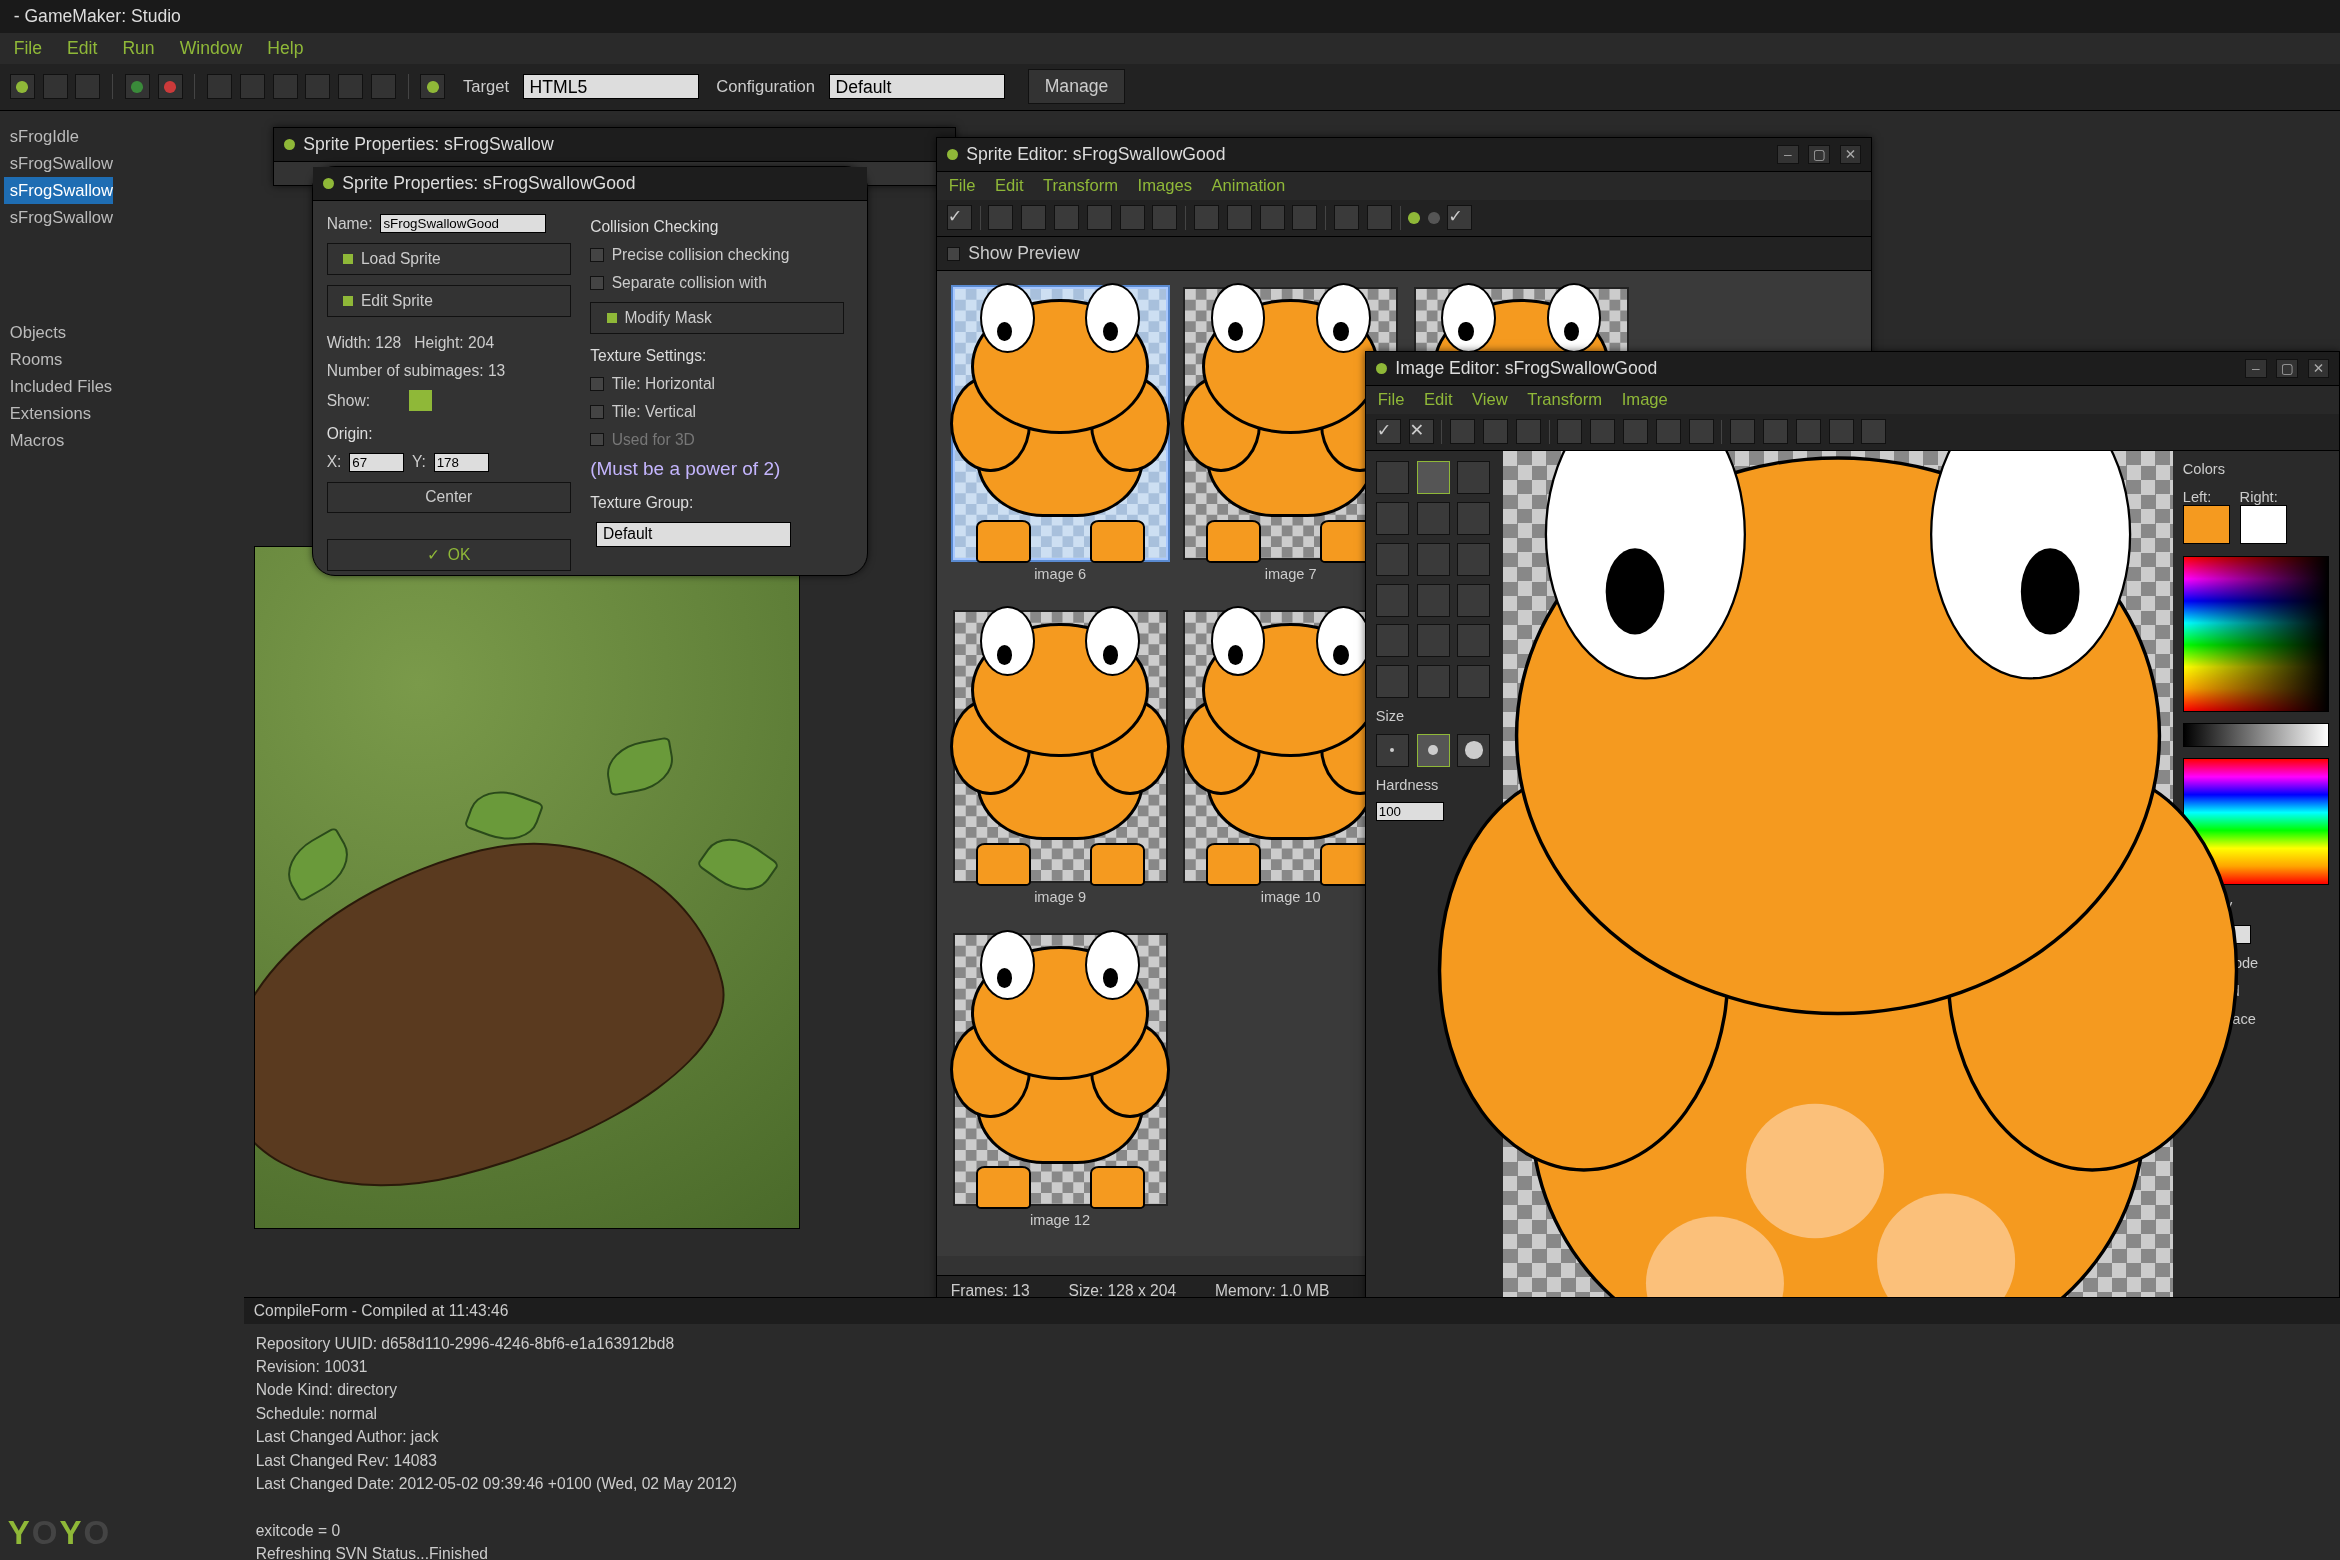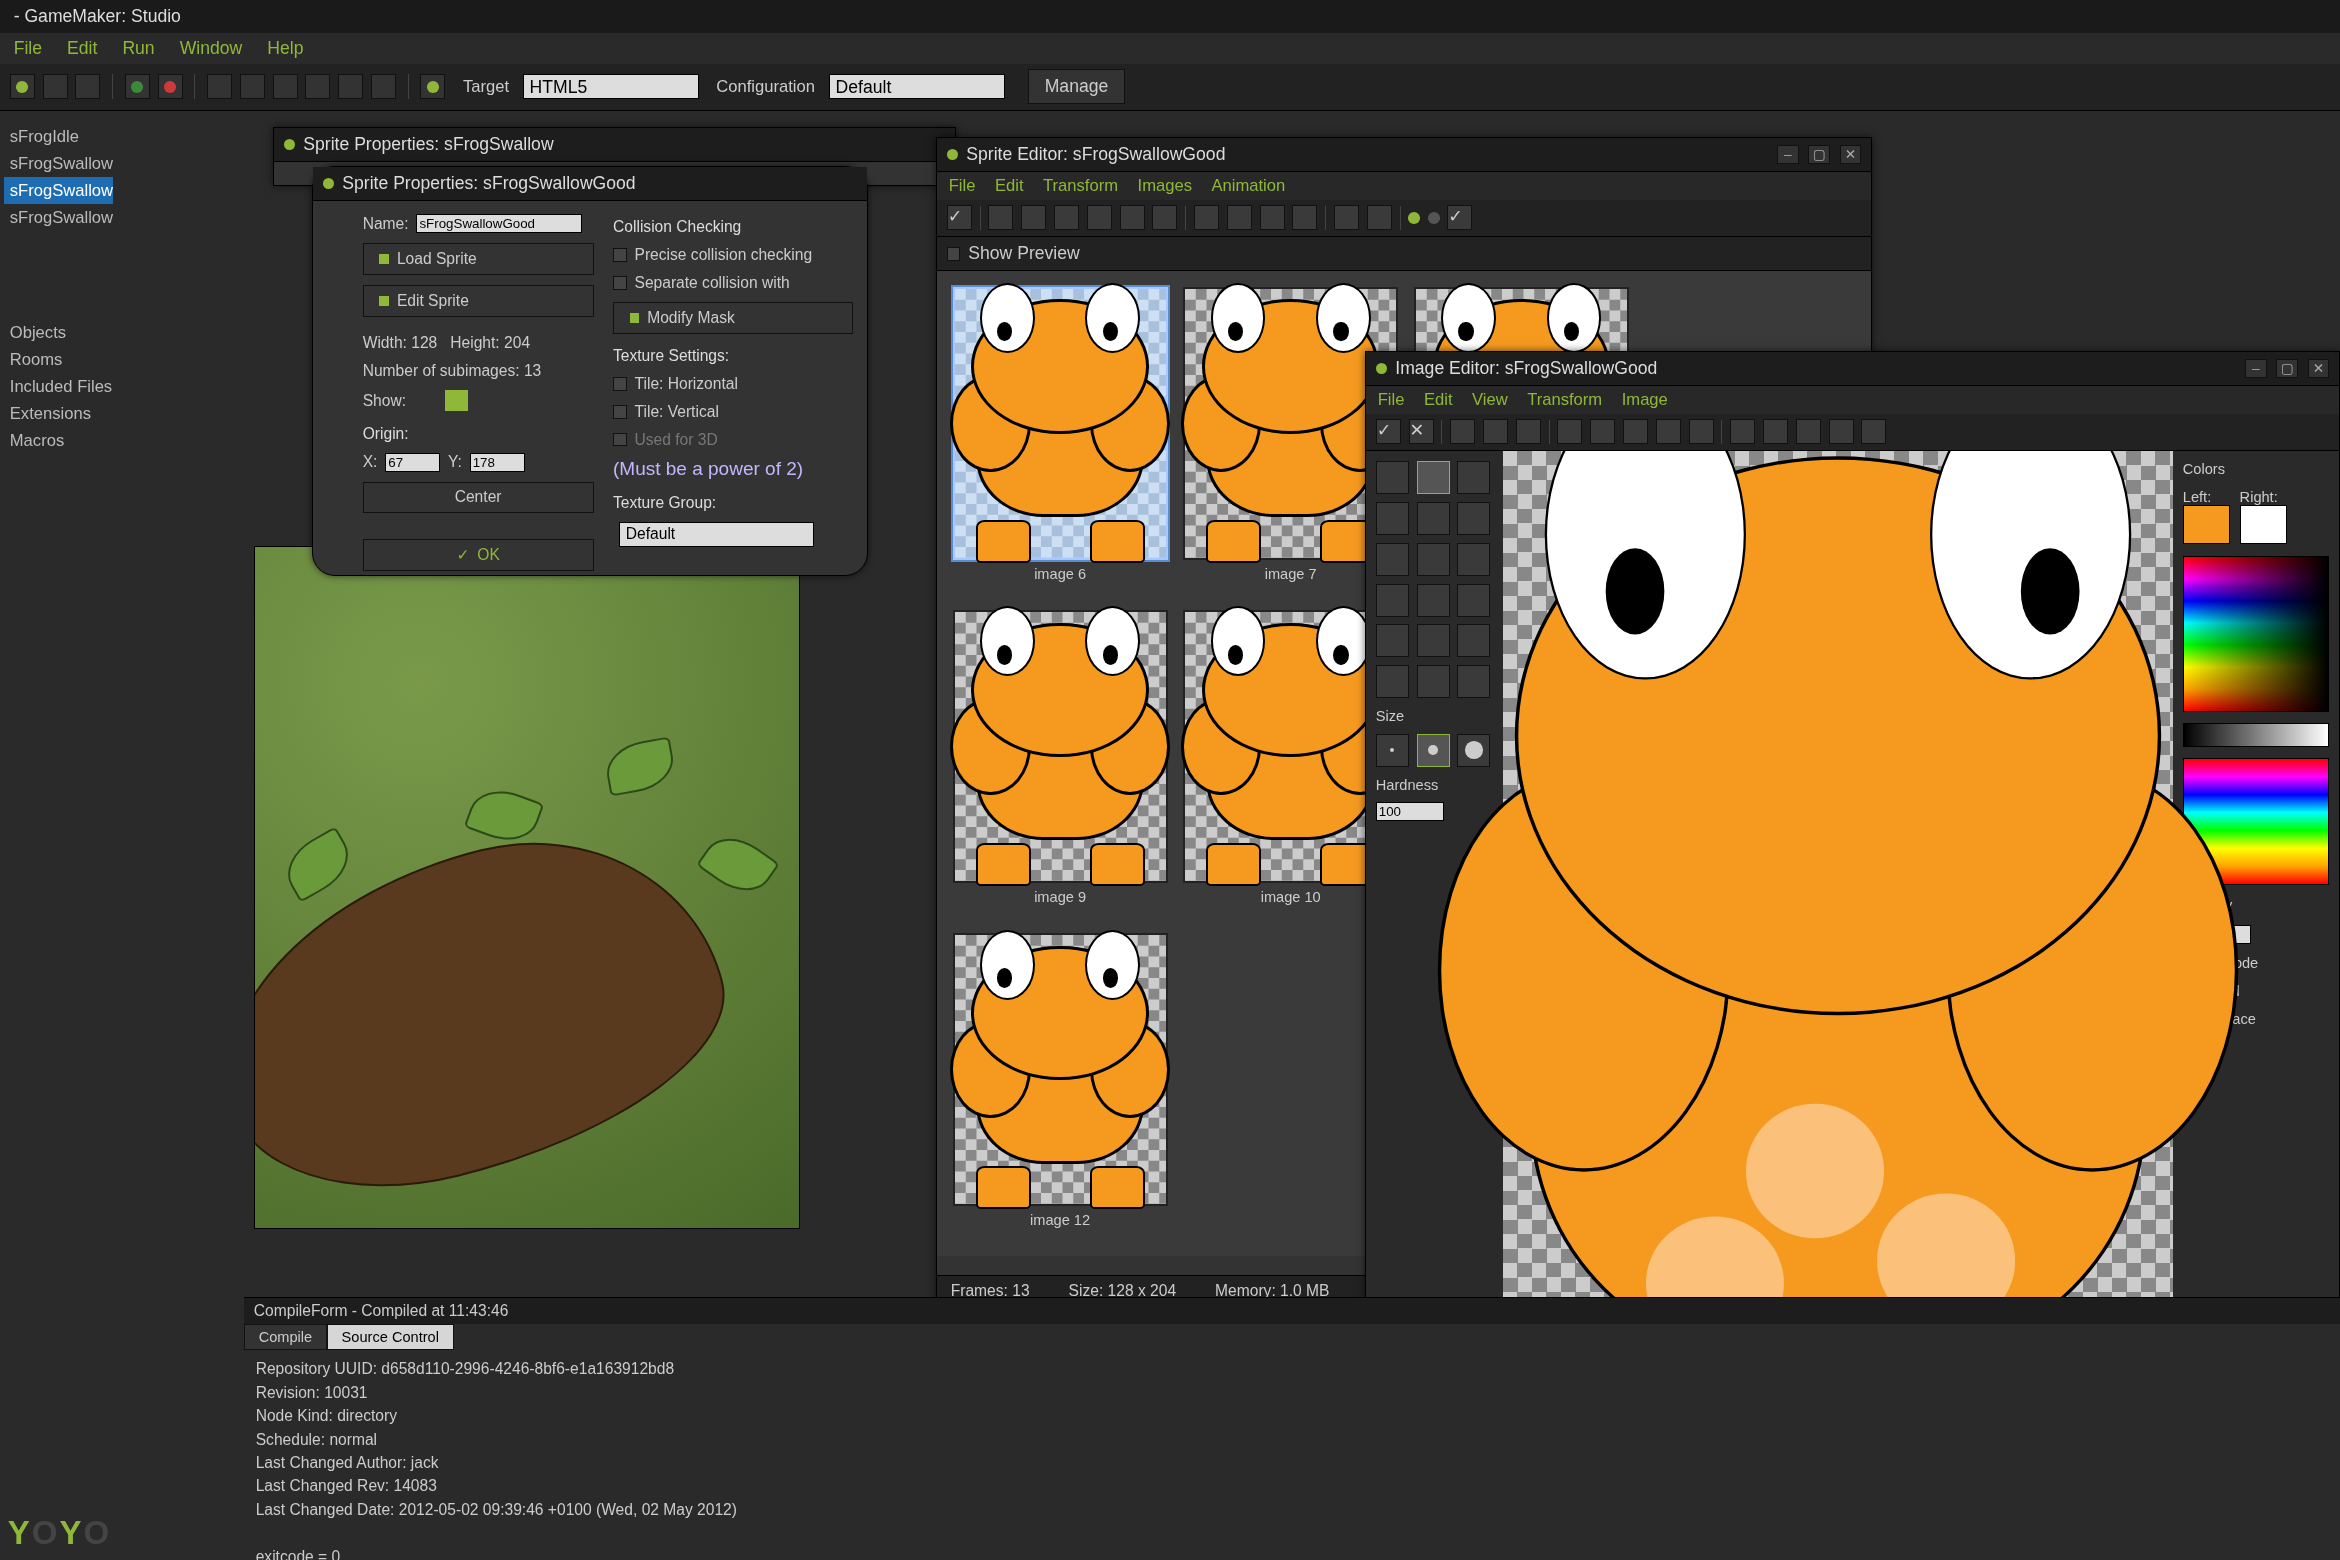--- a/index.html
+++ b/index.html
@@ -27,21 +27,21 @@
 .win-title .led { width:11.7px; height:11.7px; border-radius:50%; background:#8fb838; }
 .win-title .t { flex:1; color:#ddd; font-size:17.6px; }
 .win-title .wbtn { width:21.5px; height:19.5px; background:#333; border:1px solid #111; color:#aaa; font-size:13.7px; text-align:center; line-height:17.6px; margin-left:2px;}
 .inner-menu { background:#282828; padding:3.9px 11.7px; display:flex; gap:19.5px;}
 .inner-menu span{ color:#8fb838; font-size:16.6px; cursor:pointer;}
 .inner-toolbar { background:#222; padding:5.9px 9.8px; display:flex; gap:7.8px; border-bottom:1px solid #000; flex-wrap:wrap; align-items:center;}
 .inner-toolbar .tb-btn, .ttool { width:25px; height:25px; background:#3a3a3a; border:1px solid #111;}
 .inner-toolbar .led { width:11.7px; height:11.7px; border-radius:50%; background:#8fb838; }
 
 
-.props-body { display:flex; padding:13.7px; gap:19.5px;margin-left:36px;}
+.props-body { display:flex; padding:13.7px; gap:19.5px;}
 .props-col { display:flex; flex-direction:column; gap:9.8px; font-size:15.6px;}
 .btn3d { background:#333; border:1px solid #111; padding:5.9px 15.6px; color:#ccc; display:flex; align-items:center; gap:7.8px;}
 .btn3d .ico{ width:9.8px;height:9.8px; background:#8fb838;}
 .field { display:flex; align-items:center; gap:7.8px;}
 .field input { width:55px; background:#ddd; border:1px solid #000; padding:1px 2px;}
 .chk { width:13.7px; height:13.7px; background:#444; border:1px solid #111;}
 .section-title{ color:#ddd; margin-top:3.9px;}
 
 
 .frames-area { background:#3a3a3a; padding:15.6px; display:flex; flex-wrap:wrap; gap:15.6px; overflow:hidden; height:985px;}
@@ -549,24 +549,20 @@
     <span>Spray with the mouse,  &lt;Shift&gt; for hor/vert</span>
     <span>142,81</span>
     <span><span>Zoom:</span> <span>400%</span></span>
     <span><span>Size:</span> <span>128 x 204</span></span>
     <span><span>Memory:</span> <span>104 KB</span></span>
   </div>
 </div>
 
 <div class="compile-wrap">
   <div class="compile-title">CompileForm - Compiled at 11:43:46</div>
-  <div class="compile-tabs">
-    <div class="tab">Compile</div>
-    <div class="tab active">Source Control</div>
-  </div>
   <div class="compile-body" id="compile-body">Repository UUID: d658d110-2996-4246-8bf6-e1a163912bd8
 Revision: 10031
 Node Kind: directory
 Schedule: normal
 Last Changed Author: jack
 Last Changed Rev: 14083
 Last Changed Date: 2012-05-02 09:39:46 +0100 (Wed, 02 May 2012)
 
 exitcode = 0
 Refreshing SVN Status...Finished</div>

